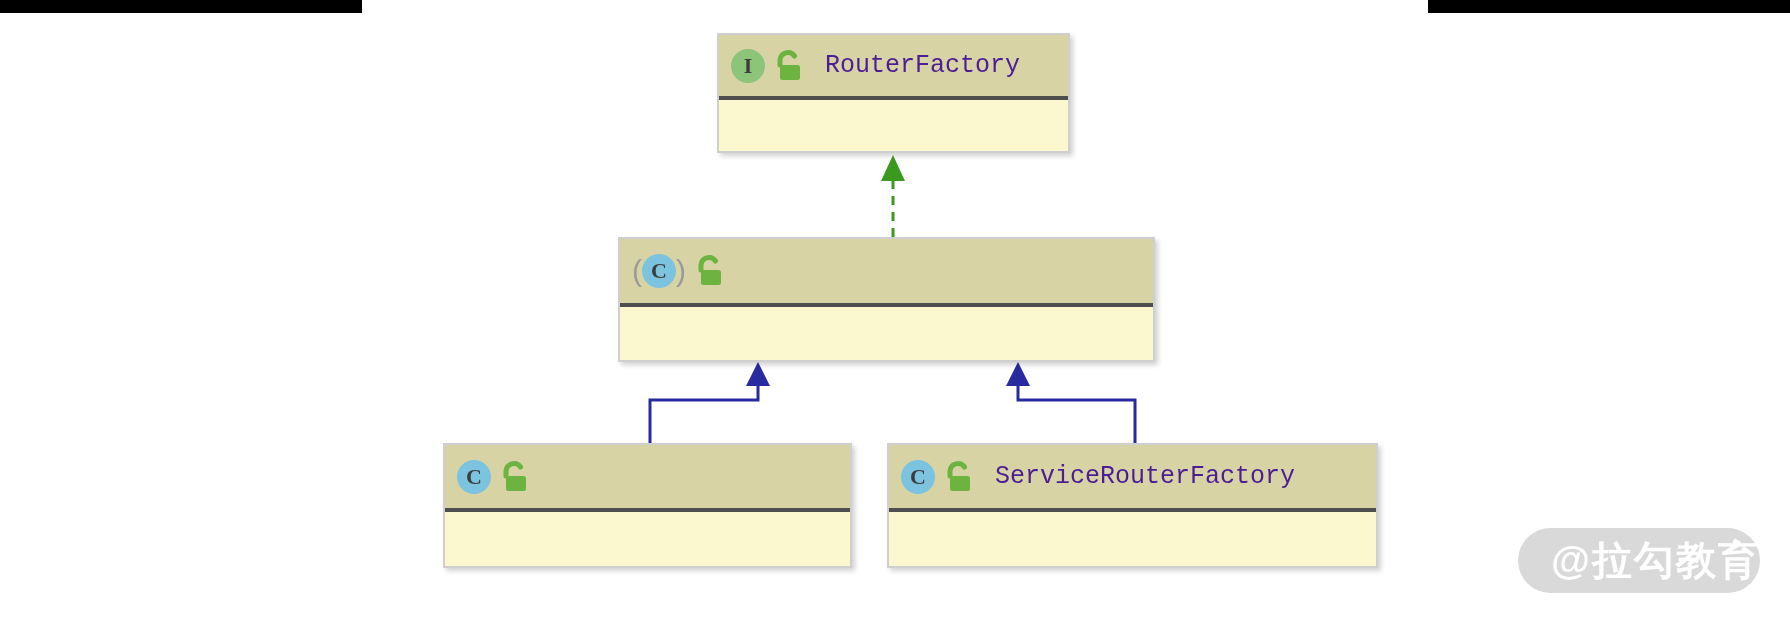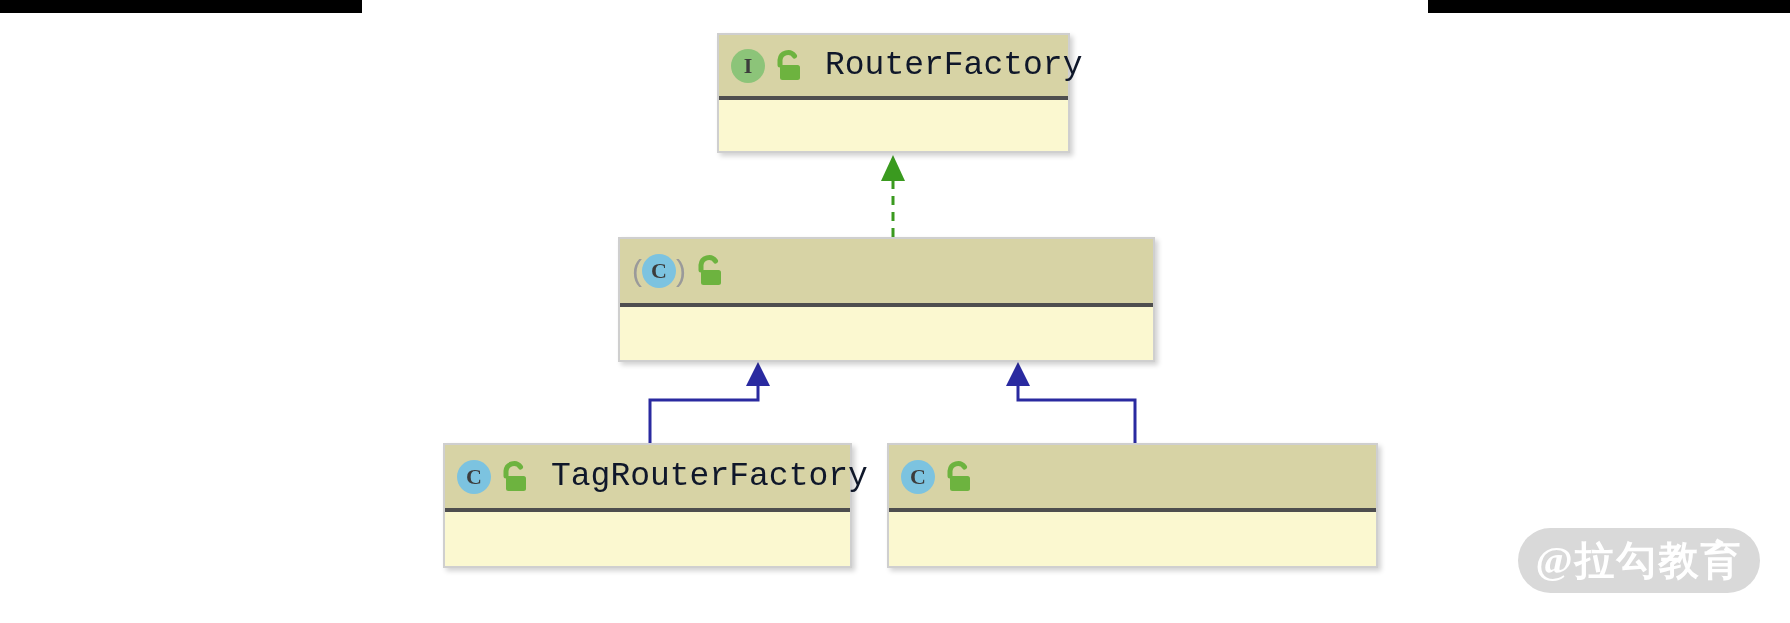--- a/index.html
+++ b/index.html
@@ -7,35 +7,35 @@
          font-family:"Liberation Sans",sans-serif;}
   .letterbox{position:absolute;background:#000000;}
   .edges{position:absolute;left:0;top:0;width:1790px;height:623px;pointer-events:none;}
 
   .uml-node{position:absolute;box-sizing:border-box;border:2px solid #cfcfcf;
             box-shadow:3px 3px 5px rgba(0,0,0,0.18);background:#fbf8d0;}
   .uml-header{box-sizing:content-box;display:flex;align-items:center;background:#d7d3a5;
               border-bottom:4px solid #4e4e4e;padding-left:12px;}
   .uml-body{width:100%;}
   .uml-title{font-family:"Liberation Mono","DejaVu Sans Mono",monospace;
-             font-size:33px;color:#0f172a;margin-left:22px;white-space:pre;}
+             font-size:25px;color:#4c1d95;margin-left:22px;white-space:pre;}
 
   .icon-cluster{display:flex;align-items:center;}
   .icon-circle{width:34px;height:34px;border-radius:50%;display:flex;align-items:center;
                justify-content:center;font-family:"Liberation Serif",serif;font-weight:bold;
                font-size:22px;color:#3c3c3c;flex:0 0 auto;}
   .icon-circle.interface{background:#8cc479;}
   .icon-circle.class{background:#7cc3e0;}
   .abstract-wrap{display:flex;align-items:center;}
   .paren{color:#9a9a9a;font-size:30px;font-family:"Liberation Sans",sans-serif;line-height:34px;}
   .lock{margin-left:8px;flex:0 0 auto;}
 
-  .watermark{position:absolute;display:flex;align-items:center;justify-content:center;
+  .watermark{position:absolute;display:flex;align-items:center;justify-content:flex-end;
              border-radius:33px;font-size:40px;font-weight:bold;letter-spacing:2px;
-             font-family:Liberation Serif, serif;}
+             font-family:Liberation Sans, sans-serif;}
 </style>
 </head>
 <body>
 
 <div class="stage">
   <svg class="edges" width="1790" height="623" viewBox="0 0 1790 623" xmlns="http://www.w3.org/2000/svg">
       <polyline points="893,237 893,181" fill="none" stroke="#3a9a1f" stroke-width="3" stroke-dasharray="9 7"></polyline>
       <polygon points="893,155 881,181 905,181" fill="#3a9a1f"></polygon>
       <polyline points="650,443 650,400 758,400 758,386" fill="none" stroke="#2a2aa0" stroke-width="3"></polyline>
       <polygon points="758,362 746,386 770,386" fill="#2a2aa0"></polygon>
@@ -74,33 +74,33 @@
   </div>
       <div class="uml-node" style="left: 443px; top: 443px; width: 409px; height: 125px;">
     <div class="uml-header" style="height: 63px;">
       <span class="icon-cluster">
             <span class="icon-circle class">C</span>
             <svg width="30" height="34" viewBox="0 0 30 34" class="lock">
               <path d="M7 16 V11 A8 8 0 0 1 21.5 7" fill="none" stroke="#6db33f" stroke-width="5" stroke-linecap="round"></path>
                  <rect x="7" y="16" width="20" height="15" rx="2.5" fill="#6db33f"></rect>
             </svg>
           </span>
-      <span class="uml-title">TagRouterFactory</span>
     </div>
     <div class="uml-body"></div>
   </div>
       <div class="uml-node" style="left: 887px; top: 443px; width: 491px; height: 125px;">
     <div class="uml-header" style="height: 63px;">
       <span class="icon-cluster">
             <span class="icon-circle class">C</span>
             <svg width="30" height="34" viewBox="0 0 30 34" class="lock">
               <path d="M7 16 V11 A8 8 0 0 1 21.5 7" fill="none" stroke="#6db33f" stroke-width="5" stroke-linecap="round"></path>
                  <rect x="7" y="16" width="20" height="15" rx="2.5" fill="#6db33f"></rect>
             </svg>
           </span>
+      <span class="uml-title">ServiceRouterFactory</span>
     </div>
     <div class="uml-body"></div>
   </div>
     </div>
   <div id="bars-layer">
       <div class="letterbox" style="left: 0px; top: 0px; width: 362px; height: 13px;"></div>
       <div class="letterbox" style="left: 1428px; top: 0px; width: 362px; height: 13px;"></div>
     </div>
   <div class="watermark" id="watermark" style="left: 1518px; top: 528px; width: 242px; height: 65px; background: rgb(217, 217, 217); color: rgb(255, 255, 255);">
     <span>@拉勾教育</span>

